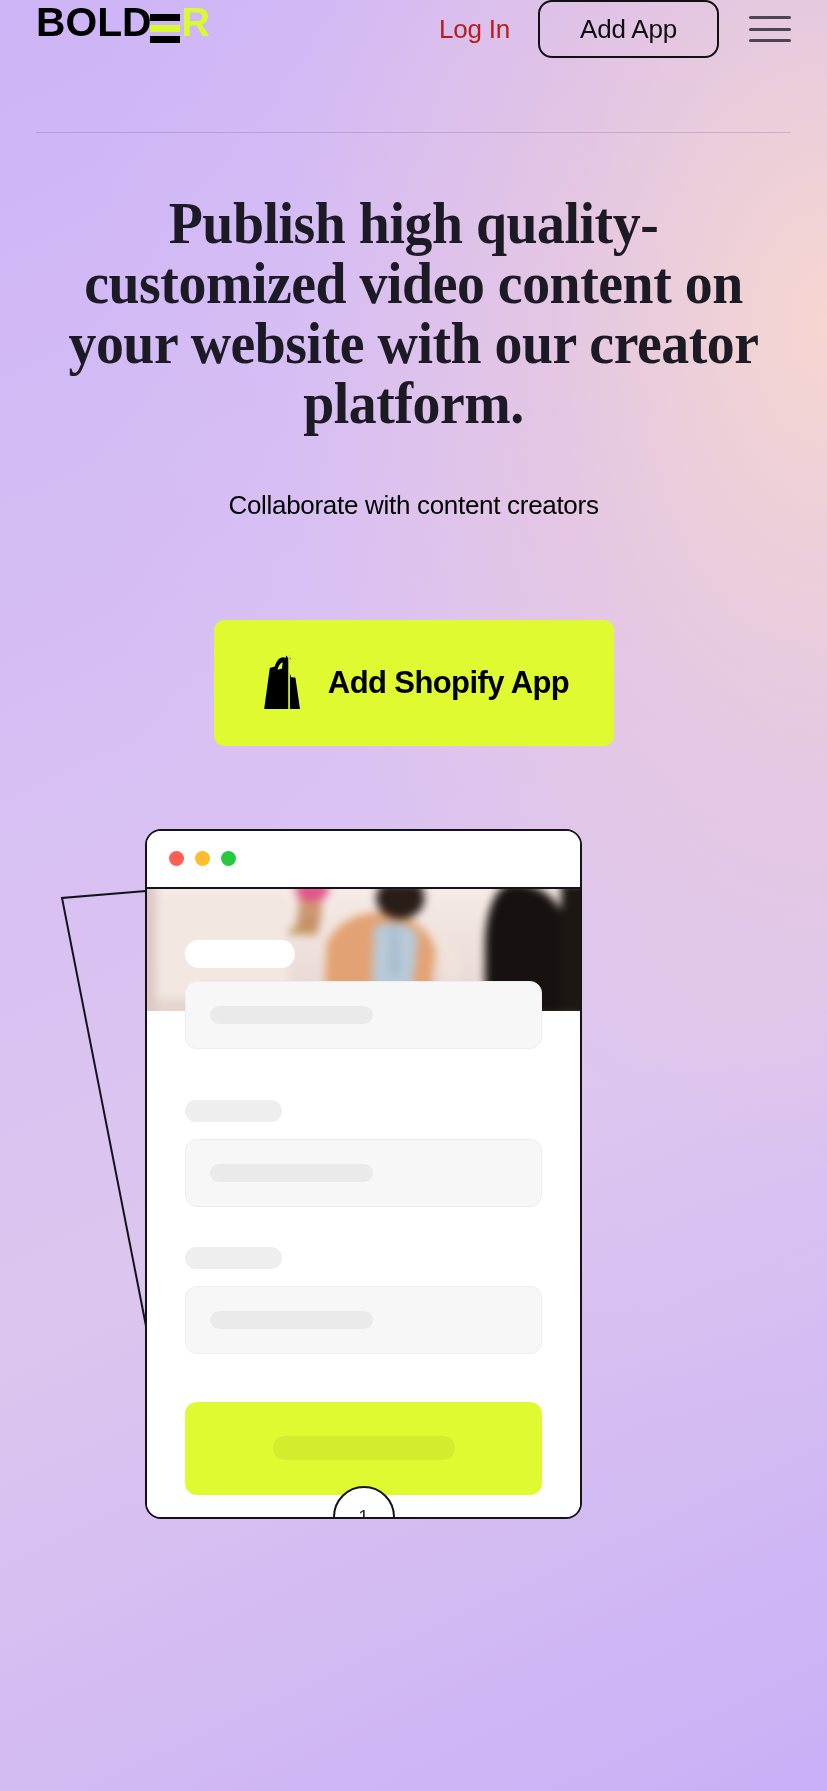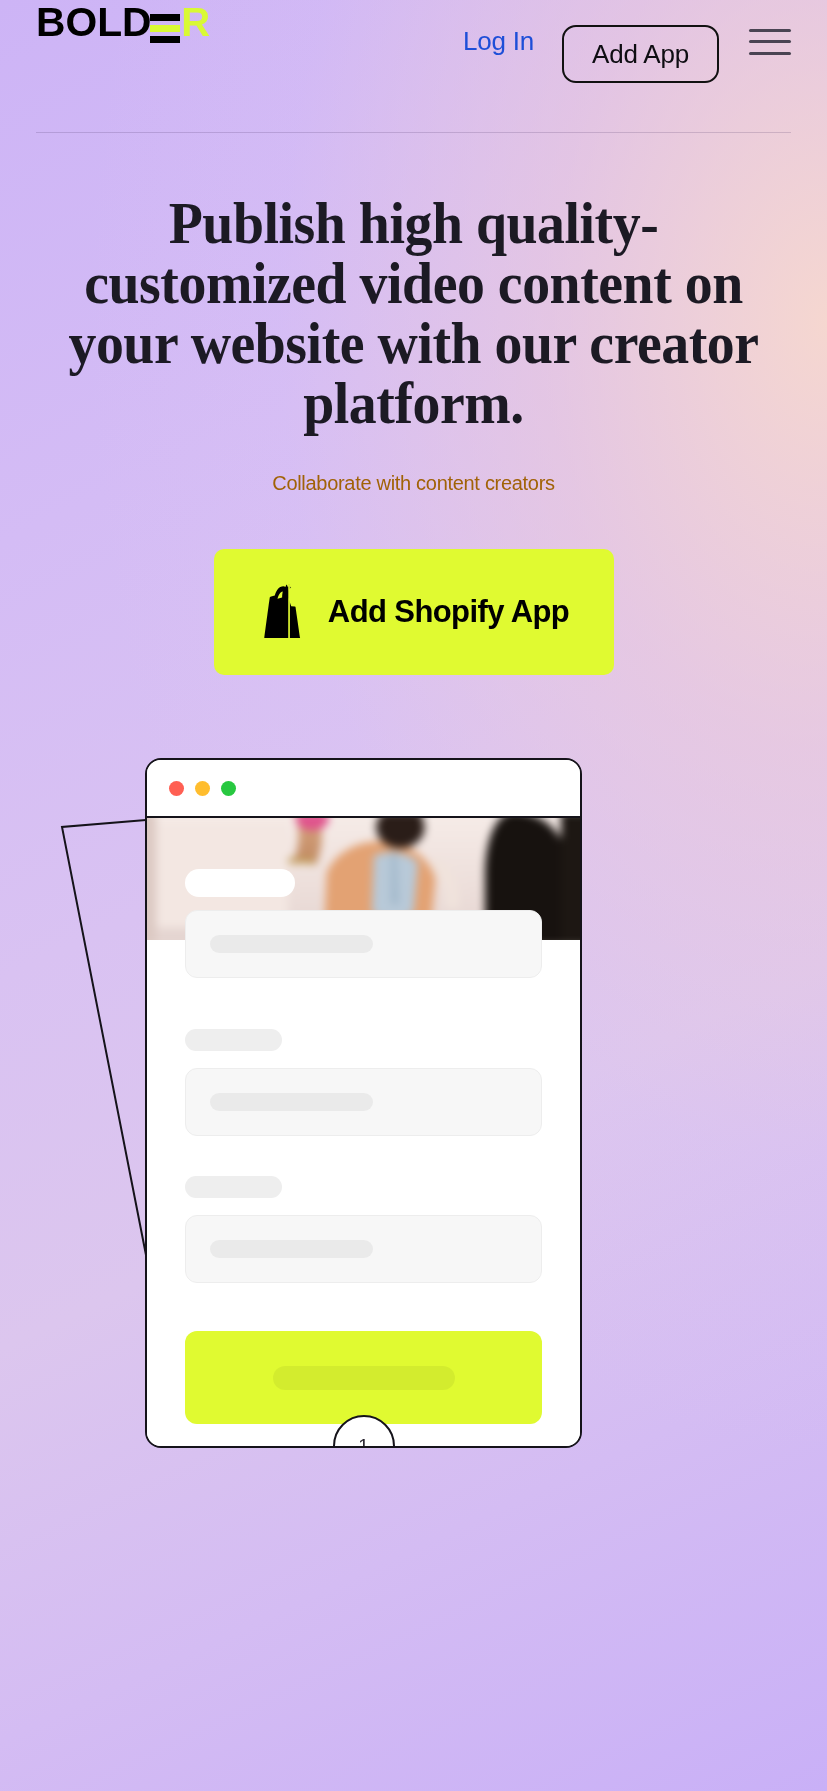--- a/index.html
+++ b/index.html
@@ -66,36 +66,35 @@
   }
 
   .header-right {
     margin-left:auto;
     display:flex;
     align-items:center;
     gap:20px;
   }
   .login-link {
     font-size:26px;
-    color:#1d4ed8;
+    color:#b91c1c;
     letter-spacing:-0.2px;
     padding:6px 8px;
     cursor:pointer;
   }
   .addapp-btn {
     font-size:26px;
     color:#0e0d12;
     border:2px solid #111;
     border-radius:14px;
-    padding:14px 28px;
+    padding:14px 40px;
     background:transparent;
     letter-spacing:-0.2px;
     cursor:pointer;
     line-height:1;
-    margin-top:25px;
   }
   .hamburger {
     width:42px; height:34px;
     display:flex; flex-direction:column; justify-content:space-between;
     margin-left:10px;
     cursor:pointer;
     padding:4px 0;
   }
   .hamburger span {
     display:block; height:3px; width:100%;
@@ -108,40 +107,41 @@
     font-family:"Liberation Serif", serif;
     font-weight:bold;
     font-size:60px;
     line-height:1.0;
     color:#1c1a24;
     letter-spacing:-0.5px;
     transform:scaleX(0.93);
     padding:0 6px;
   }
   .hero .sub {
-    margin-top:36px;
-    font-size:20px;
+    margin-top:54px;
+    font-size:26px;
     line-height:1.42;
-    color:#a16207;
+    color:#000000;
     letter-spacing:-0.3px;
   }
 
   
   .cta-wrap { display:flex; justify-content:center; margin-top:52px; }
   .cta-btn {
     width:400px;
     height:126px;
     background:#e0fa31;
     border:none;
     border-radius:10px;
     display:flex;
     align-items:center;
     justify-content:center;
     gap:22px;
     cursor:pointer;
+    margin-top:44px;
   }
   .cta-btn .label {
     font-size:31px;
     font-weight:bold;
     color:#000;
     letter-spacing:-0.6px;
   }
 
   
   .mockup-area {

